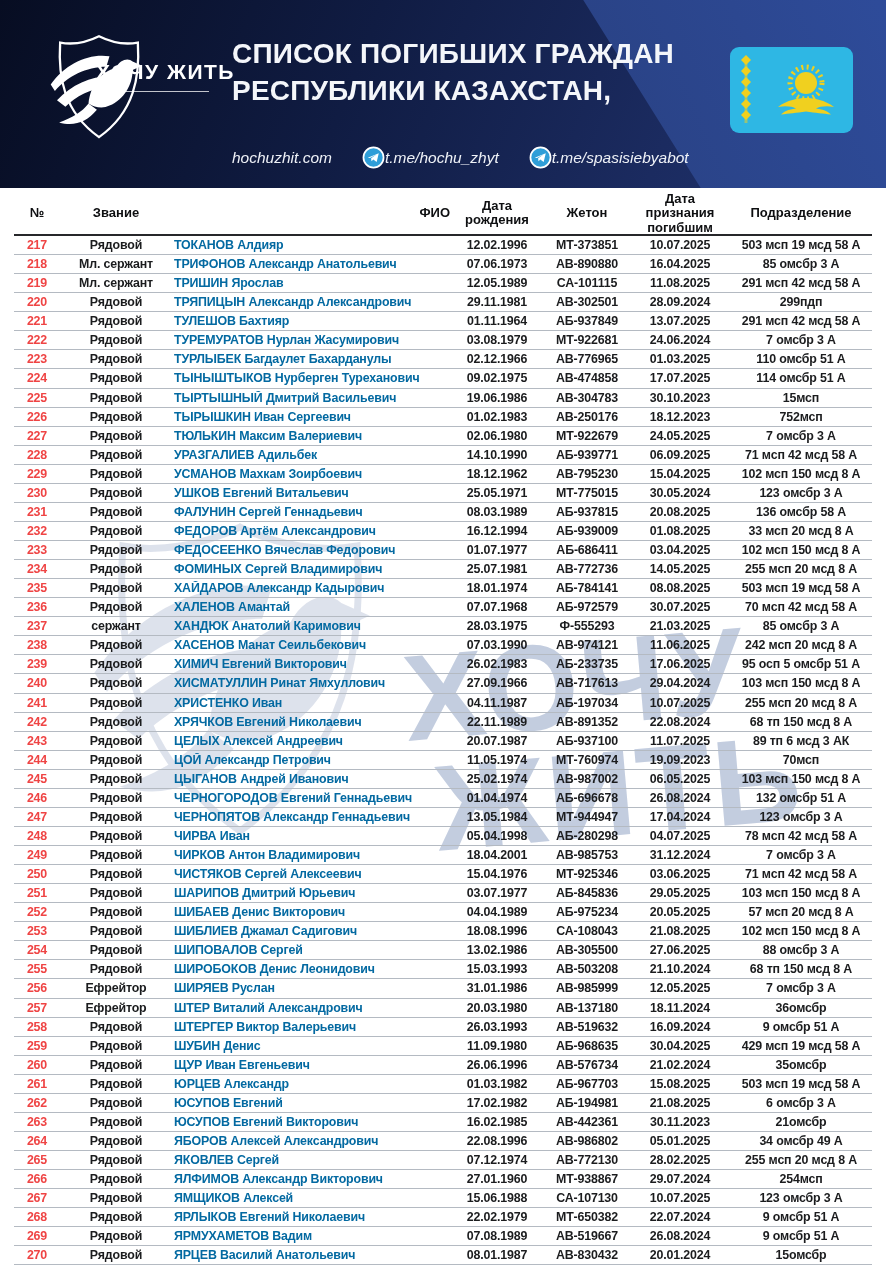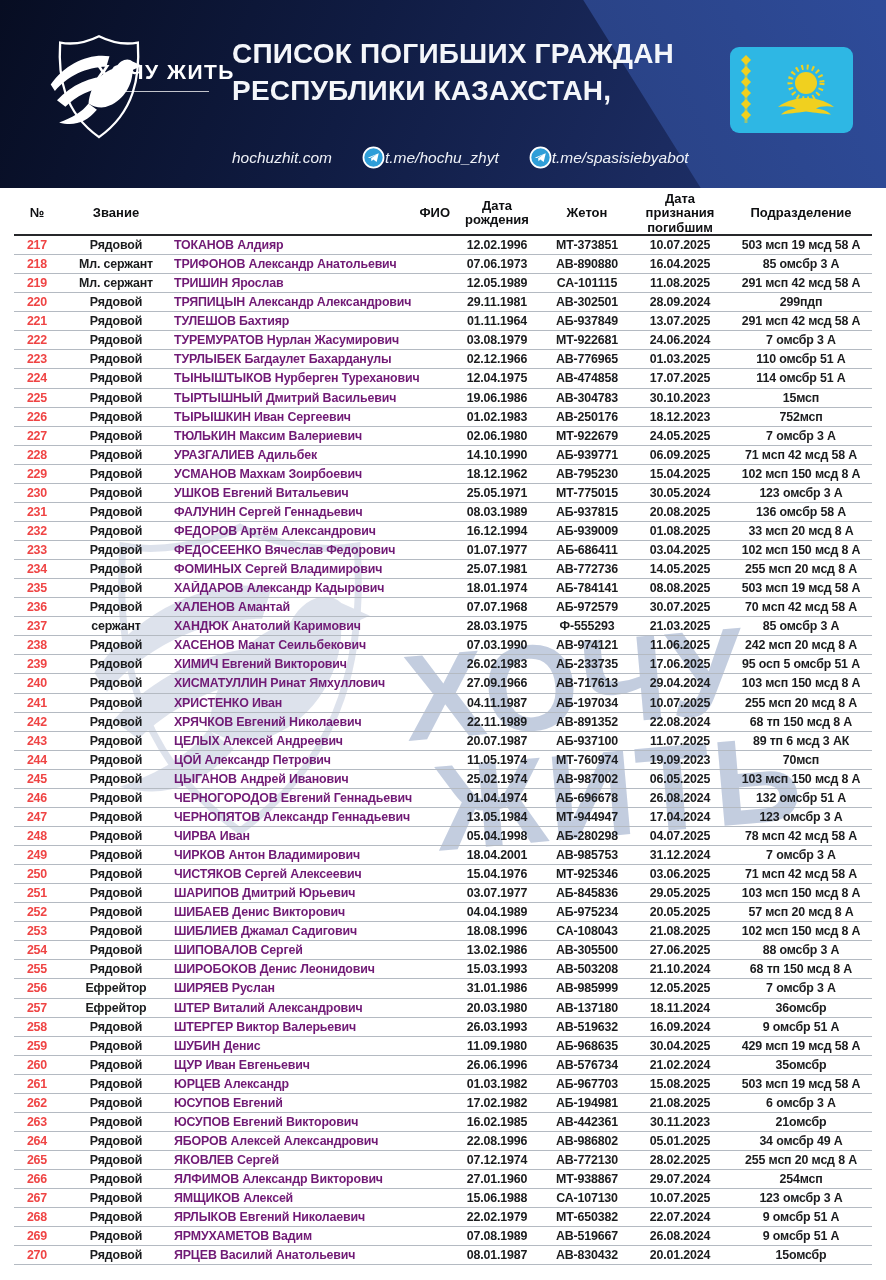--- a/index.html
+++ b/index.html
@@ -45,21 +45,21 @@
   .tr,.thead{display:grid;grid-template-columns:46px 112px 278px 94px 86px 100px 1fr;
              align-items:center;}
   .thead{height:42px;border-bottom:2px solid #26272a;color:#0e0f11;font-size:13px;
          font-weight:700;line-height:1.1;text-align:center;}
   .th.c-name{text-align:right;padding-left:2px;}
   .th.c-death{padding:0 6px;}
   .tr{height:19.07px;border-bottom:1px solid #b4bac2;font-size:12.4px;font-weight:700;
       color:#1b1c1e;box-sizing:border-box;letter-spacing:-.15px;}
   .td{text-align:center;white-space:nowrap;overflow:hidden;}
   .td.c-num{color:#ef4444;}
-  .td.c-name{text-align:left;color:#701a75;padding-left:2px;}
+  .td.c-name{text-align:left;color:#0369a1;padding-left:2px;}
 </style>
 </head>
 <body>
 
 <div class="page">
 
   <div class="banner">
     <div class="banner-diag"></div>
 
     <div class="logo">
@@ -208,21 +208,21 @@
       <div class="td c-dob">02.12.1966</div>
       <div class="td c-token">АВ-776965</div>
       <div class="td c-death">01.03.2025</div>
       <div class="td c-unit">110 омсбр 51 А</div>
     </div>
 
     <div class="tr">
       <div class="td c-num">224</div>
       <div class="td c-rank">Рядовой</div>
       <div class="td c-name">ТЫНЫШТЫКОВ Нурберген Туреханович</div>
-      <div class="td c-dob">12.04.1975</div>
+      <div class="td c-dob">09.02.1975</div>
       <div class="td c-token">АВ-474858</div>
       <div class="td c-death">17.07.2025</div>
       <div class="td c-unit">114 омсбр 51 А</div>
     </div>
 
     <div class="tr">
       <div class="td c-num">225</div>
       <div class="td c-rank">Рядовой</div>
       <div class="td c-name">ТЫРТЫШНЫЙ Дмитрий Васильевич</div>
       <div class="td c-dob">19.06.1986</div>

